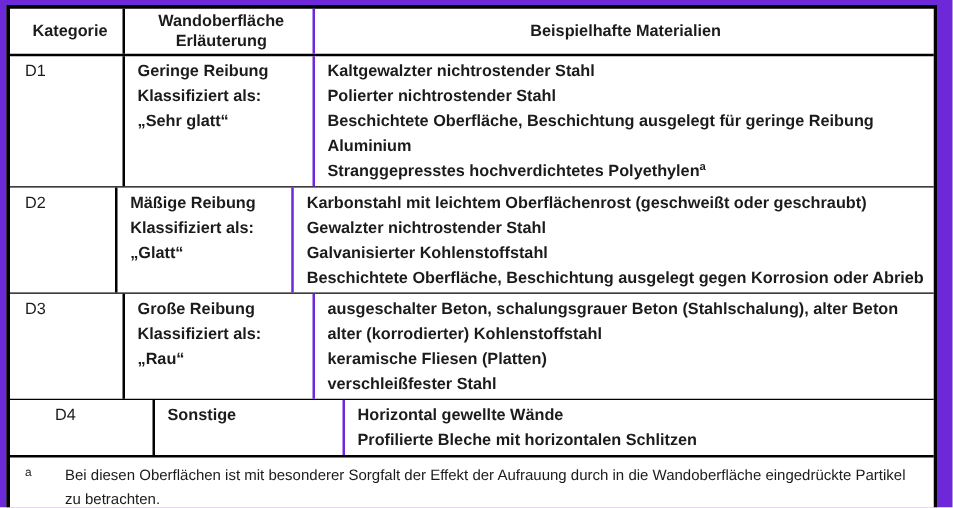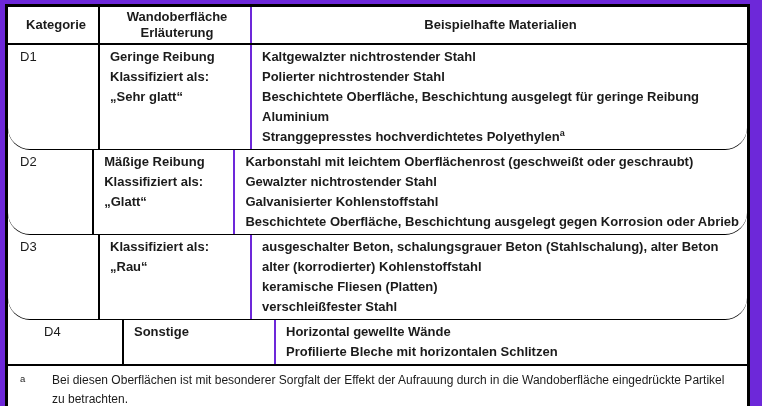--- a/index.html
+++ b/index.html
@@ -48,21 +48,20 @@
     justify-content: center;
     align-items: center;
     text-align: center;
     min-height: 36px;
     padding-top: 2px;
     padding-bottom: 2px;
     line-height: 16px;
   }
   .body-row {
     border-bottom: 1px solid #000;
-    border-radius: 22px;
   }
   .body-row:last-child {
     border-bottom: none;
     margin-left: 24px;
   }
   .line { white-space: nowrap; font-weight: bold; }
   sup.mat-sup {
     font-size: 9px;
     vertical-align: super;
     line-height: 0;
@@ -129,20 +128,21 @@
           <div class="cell c3">
             <div class="line"><span>Karbonstahl mit leichtem Oberflächenrost (geschweißt oder geschraubt)</span></div>
             <div class="line"><span>Gewalzter nichtrostender Stahl</span></div>
             <div class="line"><span>Galvanisierter Kohlenstoffstahl</span></div>
             <div class="line"><span>Beschichtete Oberfläche, Beschichtung ausgelegt gegen Korrosion oder Abrieb</span></div>
           </div>
         </div>
         <div class="row body-row">
           <div class="cell c1"><span>D3</span></div>
           <div class="cell c2">
+            <div class="line">Große Reibung</div>
             <div class="line">Klassifiziert als:</div>
             <div class="line">„Rau“</div>
           </div>
           <div class="cell c3">
             <div class="line"><span>ausgeschalter Beton, schalungsgrauer Beton (Stahlschalung), alter Beton</span></div>
             <div class="line"><span>alter (korrodierter) Kohlenstoffstahl</span></div>
             <div class="line"><span>keramische Fliesen (Platten)</span></div>
             <div class="line"><span>verschleißfester Stahl</span></div>
           </div>
         </div>

